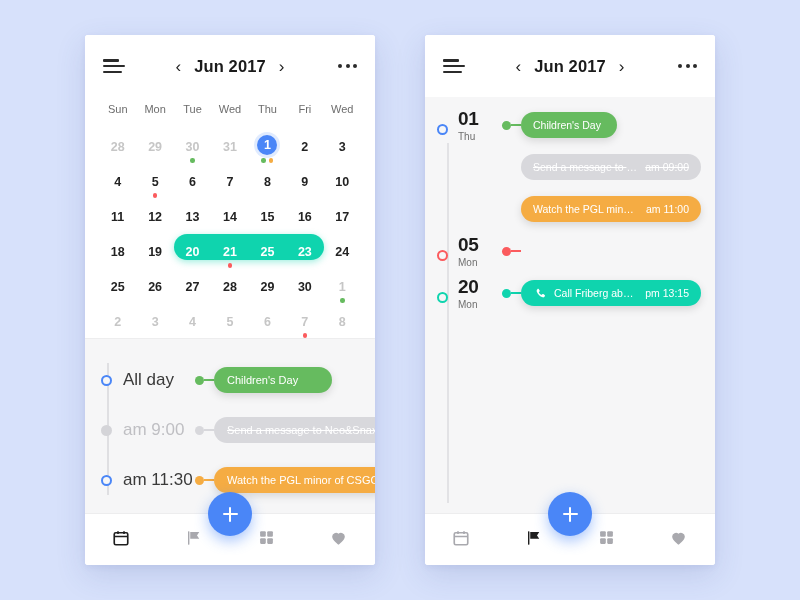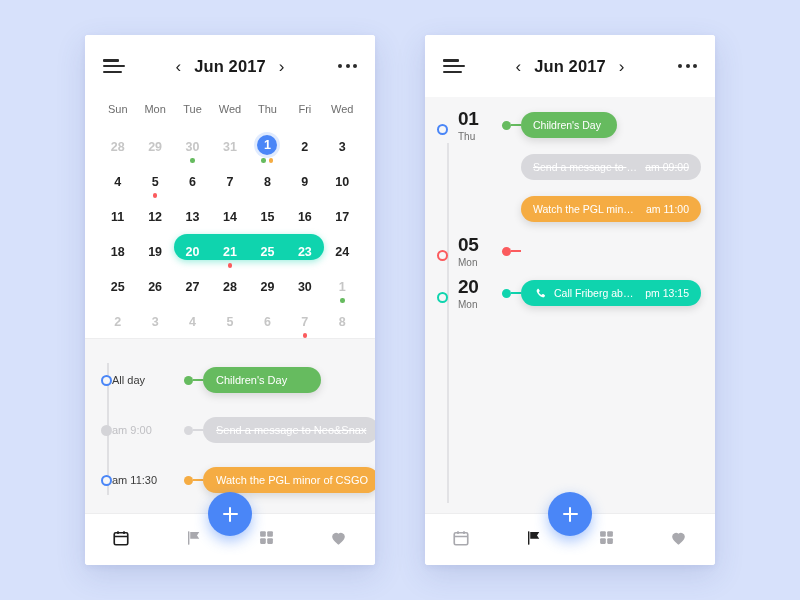--- a/index.html
+++ b/index.html
@@ -88,21 +88,21 @@
     flex:1; padding: 16px 0 0 0; position:relative;
   }
   .tl-line { position:absolute; left:22px; top:24px; bottom:18px; width:1.5px; background:#dfdfe2; }
   .ev-row { display:flex; align-items:center; height:50px; position:relative; padding-left:16px; }
   .tl-node {
     width:11px; height:11px; border-radius:50%; flex-shrink:0; position:relative; z-index:2;
     background:#f6f6f7;
   }
   .tl-node.open { border:2px solid #4a86f7; }
   .tl-node.done { background:#d4d4d8; }
-  .ev-time { font-size:11px; color:#3a3a3a; margin-left:0; width:72px; flex-shrink:0; }
+  .ev-time { font-size:17px; color:#3a3a3a; margin-left:11px; width:72px; flex-shrink:0; }
   .ev-time.dim { color:#bfbfc3; }
   .connector { width:10px; height:2px; flex-shrink:0; }
   .stub { width:9px; height:9px; border-radius:50%; flex-shrink:0; }
   .pill {
     height:26px; border-radius:13px; display:flex; align-items:center;
     padding: 0 13px; color:#fff; font-size:11px; white-space:nowrap;
   }
   .pill.shadowed { box-shadow: 0 3px 8px rgba(0,0,0,0.13); }
   .pill.struck { text-decoration: line-through; color:#ffffff;text-align:right; }
 

